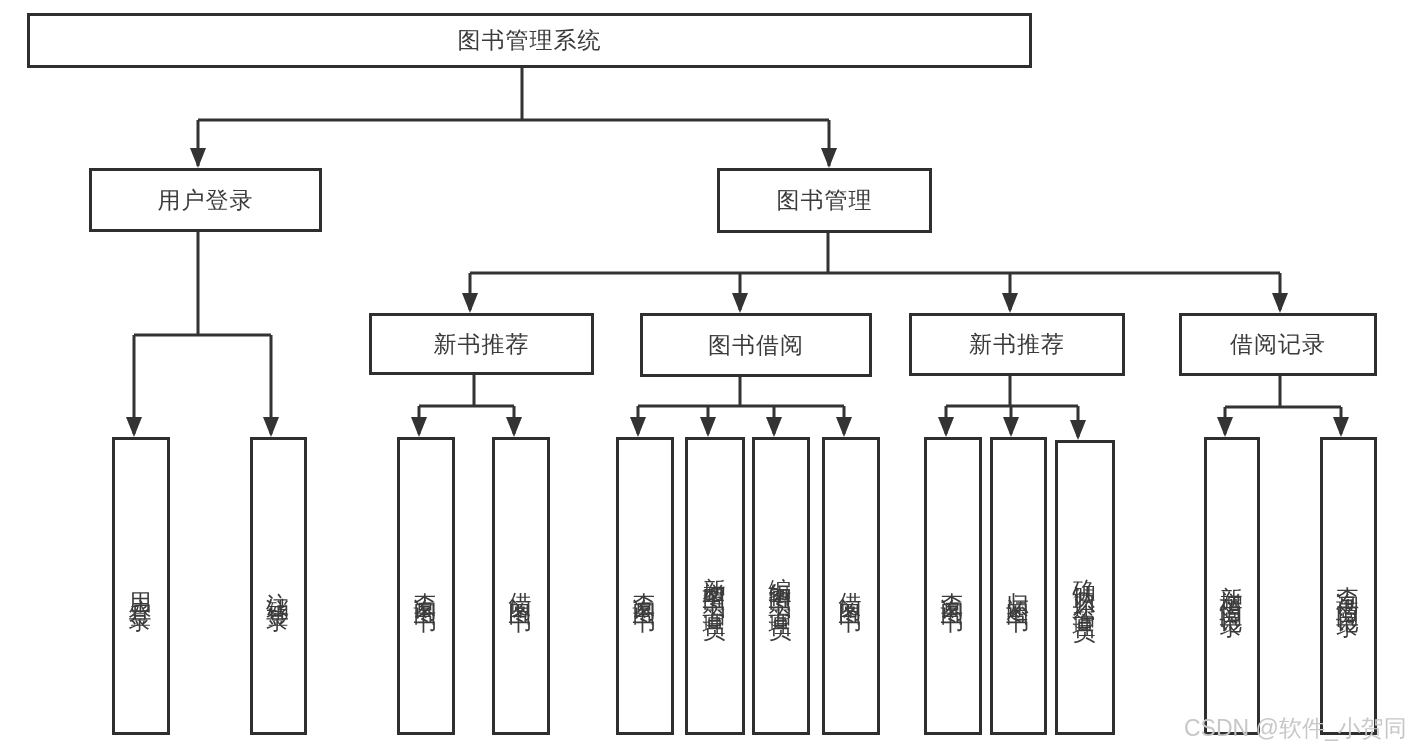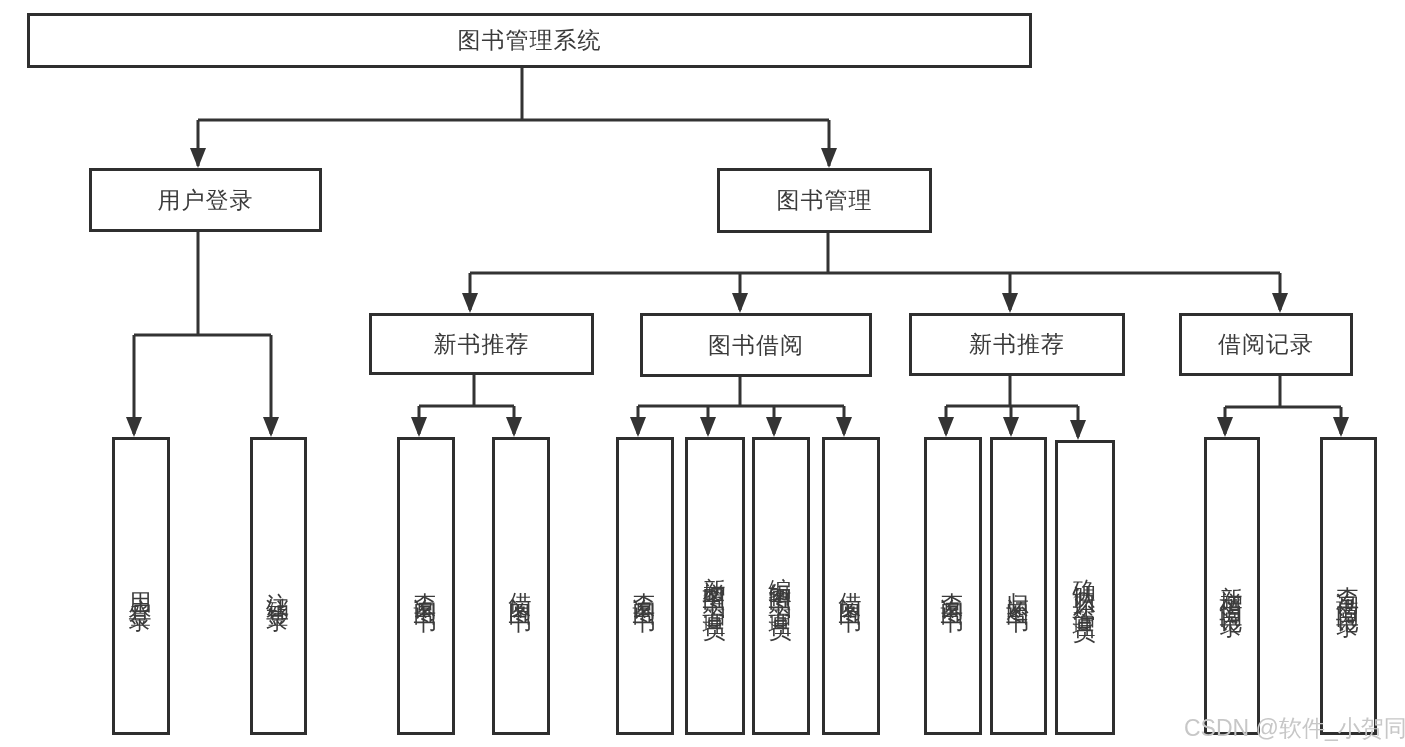--- a/index.html
+++ b/index.html
@@ -101,21 +101,21 @@
 
   <div class="node" style="left:362px;top:313px;width:225px;height:62px">
     <span class="lbl">新书推荐</span>
   </div>
   <div class="node" style="left:633px;top:313px;width:232px;height:64px">
     <span class="lbl">图书借阅</span>
   </div>
   <div class="node" style="left:902px;top:313px;width:216px;height:63px">
     <span class="lbl">新书推荐</span>
   </div>
-  <div class="node" style="left:1172px;top:313px;width:174px;height:63px">
+  <div class="node" style="left:1172px;top:313px;width:198px;height:63px">
     <span class="lbl">借阅记录</span>
   </div>
 
   <div class="node vnode" style="left:105px;top:437px;width:58px;height:298px">
     <span class="lbl">用户登录</span>
   </div>
   <div class="node vnode" style="left:243px;top:437px;width:57px;height:298px">
     <span class="lbl">注销登录</span>
   </div>
 

